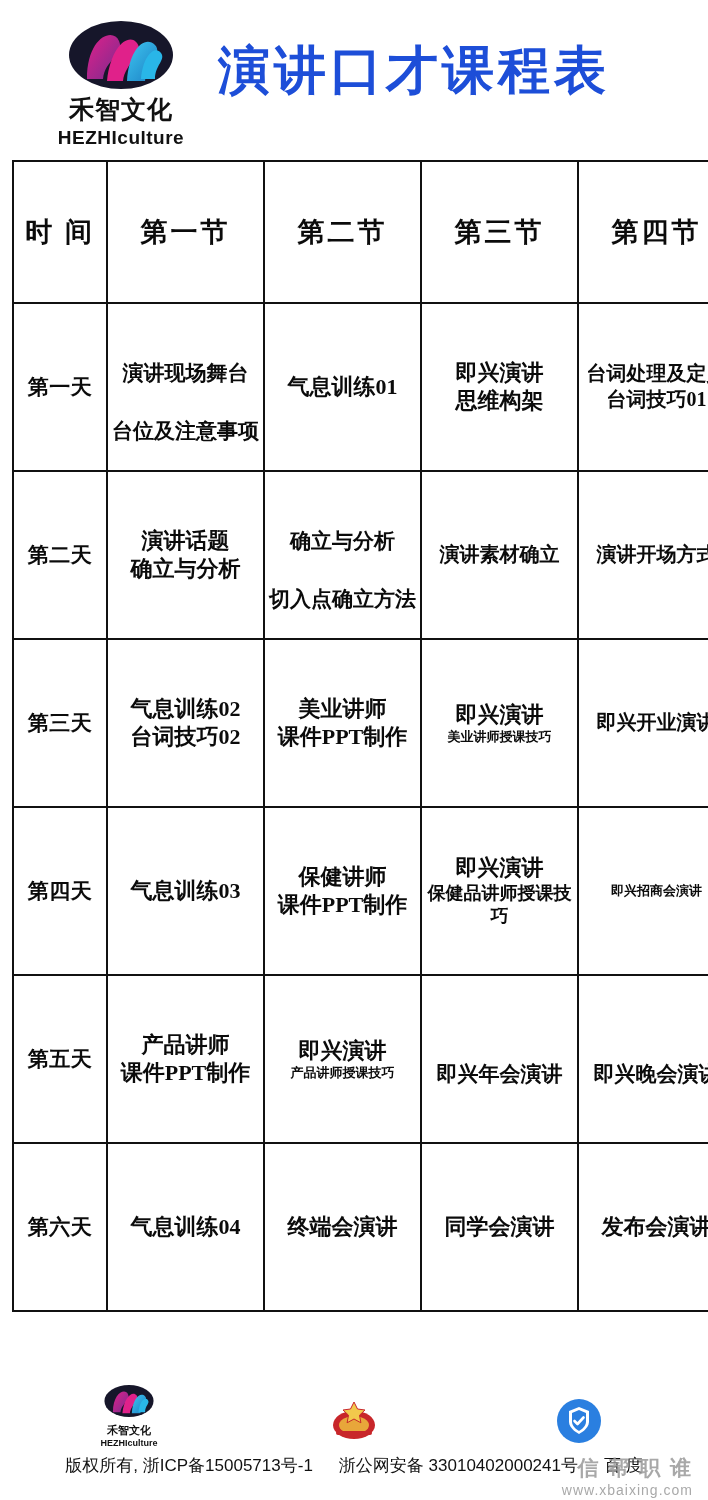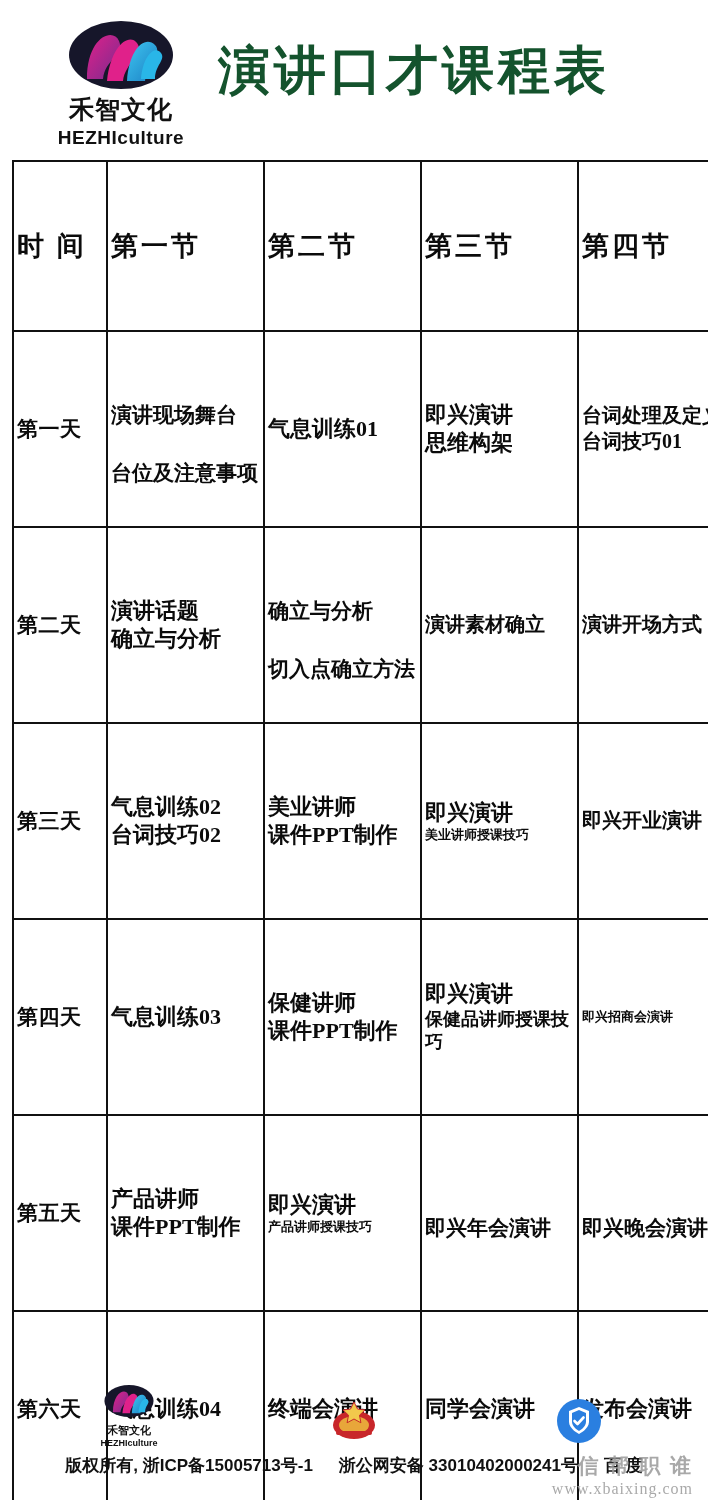--- a/index.html
+++ b/index.html
@@ -52,42 +52,42 @@
     letter-spacing: 0.5px;
     color: #111;
     margin-top: 1px;
   }
   .title {
     flex: 1;
     font-family: "Liberation Serif", serif;
     font-weight: bold;
     font-size: 52px;
     letter-spacing: 4px;
-    color: #14532d;
+    color: #1d4ed8;
     padding-left: 22px;
     padding-bottom: 26px;
     white-space: nowrap;
   }
 
   
   .table-wrap {
     padding: 0 12px;
     box-sizing: border-box;
   }
   table.schedule {
     width: 684px;
     border-collapse: collapse;
     table-layout: fixed;
     background: #fff;
   }
   table.schedule td {
     border: 2px solid #111;
-    text-align: left;
+    text-align: center;
     vertical-align: middle;
-    padding: 20px 3px;
+    padding: 6px 3px;
     font-family: "Liberation Serif", serif;
     color: #0b0b0b;
     line-height: 1.28;
   }
   .col-time { width: 86px; }
   .col-p    { width: 149px; }
 
   tr.head td {
     height: 128px;
     font-size: 27px;
@@ -150,21 +150,21 @@
     font-weight: bold;
     font-size: 9px;
     color: #111;
   }
   .footer-line {
     display: flex;
     align-items: center;
     justify-content: center;
     gap: 26px;
     font-family: "Liberation Sans", sans-serif;
-    font-weight: bold;
+    font-weight: normal;
     font-size: 17px;
     color: #111;
     padding-top: 6px;
   }
   .footer-line span { white-space: nowrap; }
 
   
   .watermark {
     position: absolute;
     right: 15px;
@@ -173,22 +173,22 @@
     opacity: 0.85;
   }
   .wm-cn {
     font-family: "Liberation Sans", sans-serif;
     font-size: 21px;
     font-weight: bold;
     color: #9a9a9a;
     letter-spacing: 2px;
   }
   .wm-en {
-    font-family: Liberation Serif, serif;
-    font-size: 16px;
+    font-family: Liberation Sans, sans-serif;
+    font-size: 14px;
     color: #9a9a9a;
     letter-spacing: 1px;
   }
 </style>
 </head>
 <body>
 
 <div class="header">
   <div class="logo-block">
     <div class="logo-mark">

